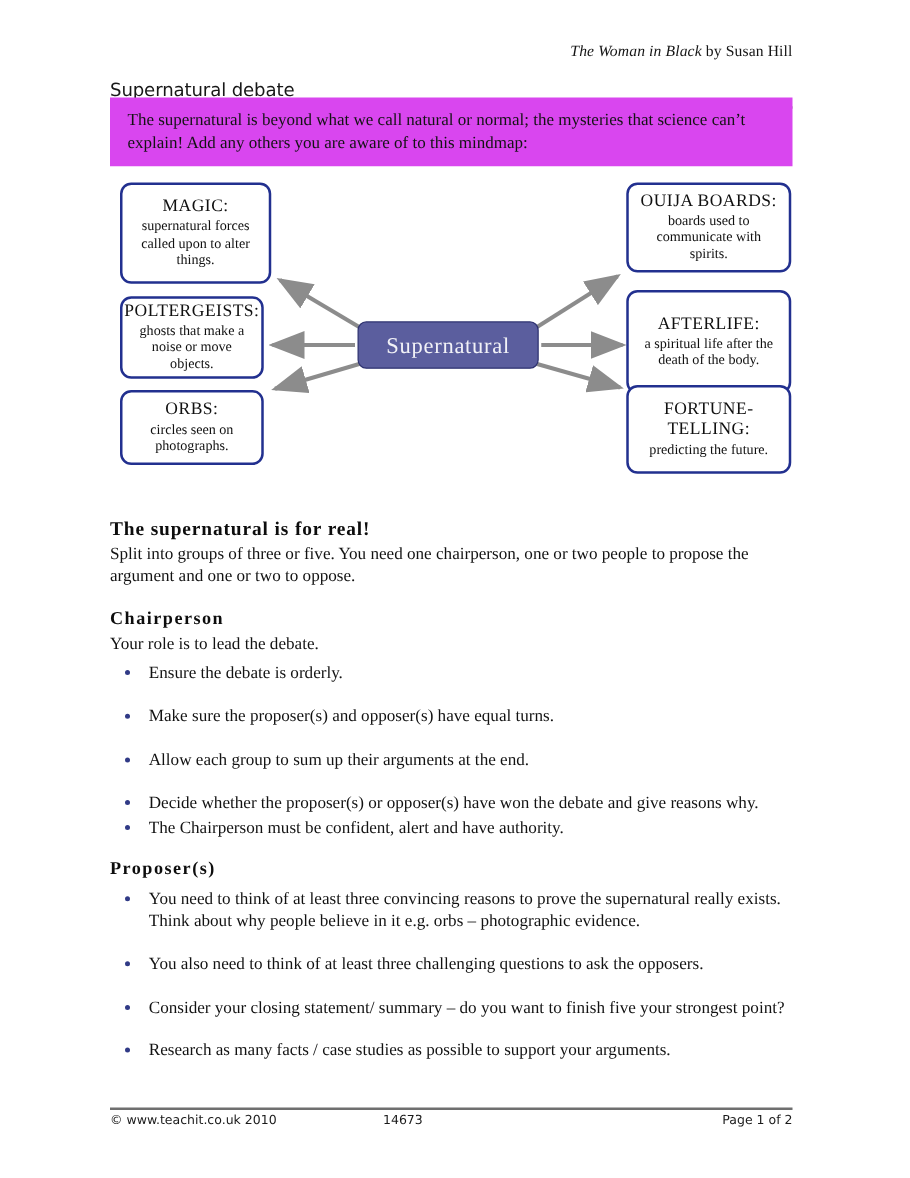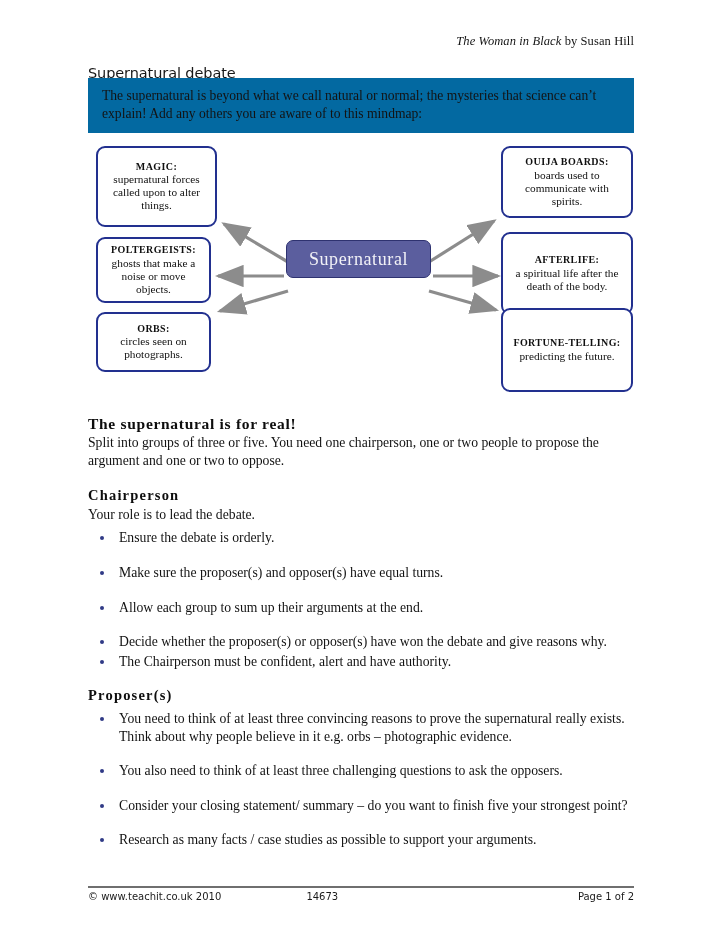--- a/index.html
+++ b/index.html
@@ -54,21 +54,21 @@
     width: 546px;
   }
 
   
   .intro-banner {
     position: absolute;
     left: 88px;
     top: 78px;
     width: 546px;
     box-sizing: border-box;
-    background: #0369a1;
+    background: #d946ef;
     padding: 9px 12px 10px 14px;
     font-size: 13.6px;
     line-height: 1.32;
     color: #131313;
   }
 
   
   .mindmap {
     position: absolute;
     left: 0;
@@ -94,41 +94,41 @@
     align-items: center;
     justify-content: center;
     text-align: center;
     padding: 4px 6px;
     line-height: 1.16;
     font-size: 11.3px;
     color: #101010;
     pointer-events: auto;
   }
   .node .node-title {
-    font-weight: bold;
+    font-weight: normal;
     letter-spacing: 0.4px;
-    font-size: 10px;
+    font-size: 14px;
     display: block;
   }
   .node .node-desc {
     display: block;
     margin-top: 1px;
   }
 
   .node-magic        { left: 96px;  top: 146px; width: 121px; height: 81px; }
   .node-poltergeists { left: 96px;  top: 237px; width: 115px; height: 66px; }
   .node-orbs         { left: 96px;  top: 312px; width: 115px; height: 60px; }
   .node-ouija        { left: 501px; top: 146px; width: 132px; height: 72px; }
   .node-afterlife    { left: 501px; top: 232px; width: 132px; height: 83px; }
-  .node-fortune      { left: 501px; top: 308px; width: 132px; height: 84px; }
+  .node-fortune      { left: 501px; top: 308px; width: 132px; height: 71px; }
 
   .node-center {
     position: absolute;
     left: 286px;
-    top: 240px;
+    top: 257px;
     width: 145px;
     height: 38px;
     box-sizing: border-box;
     background: #5b5e9e;
     border: 1.5px solid #2e3270;
     border-radius: 7px;
     display: flex;
     align-items: center;
     justify-content: center;
     color: #f2f2f7;

